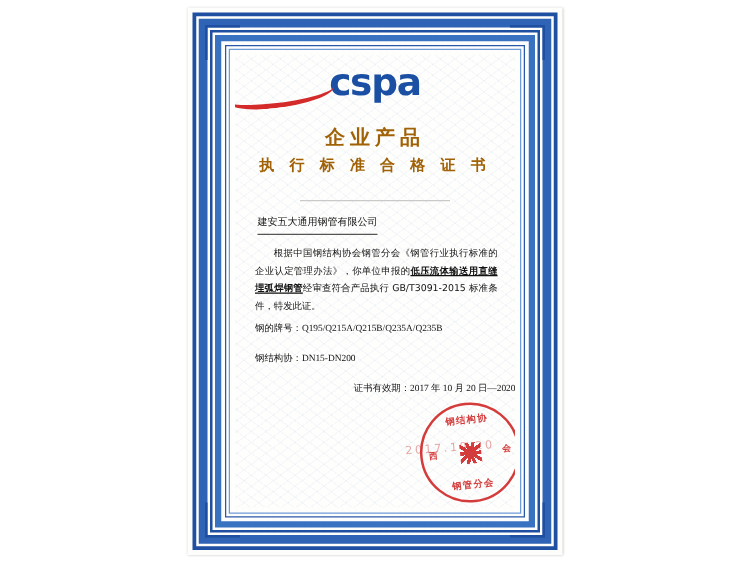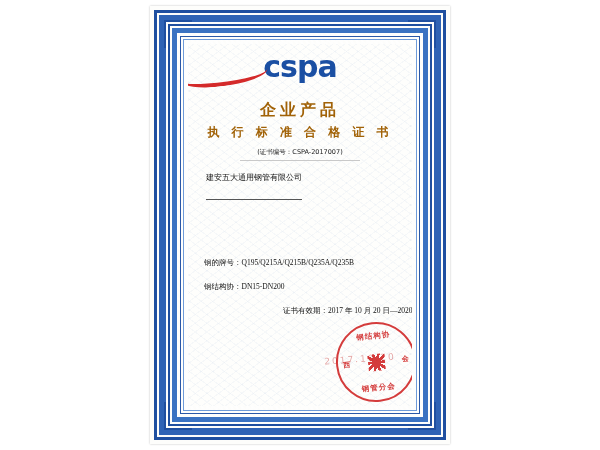--- a/index.html
+++ b/index.html
@@ -172,21 +172,21 @@
 
   
   .company {
     position: absolute;
     left: 18px;
     top: 128px;
     font-size: 8px;
     color: #111;
     font-family: "DejaVu Sans", sans-serif;
     border-bottom: 1px solid #555;
-    padding-bottom: 16px;
+    padding-bottom: 4px;
   }
 
   
   .body-text {
     position: absolute;
     left: 16px;
     right: 14px;
     top: 152px;
     font-size: 7.5px;
     line-height: 14px;
@@ -302,25 +302,25 @@
 
     <div class="content">
 
       <div class="logo-wrap">
         <span class="logo-text">cspa</span>
         <span class="logo-swoosh"></span>
       </div>
 
       <div class="title-main">企业产品</div>
       <div class="title-sub">执 行 标 准 合 格 证 书</div>
-      <div class="cert-no">(证书编号：CSPA-2017007)</div>
       <div class="title-rule"></div>
 
       <div class="company">建安五大通用钢管有限公司</div>
 
+      <div class="body-text"><span>根据中国钢结构协会钢管分会《钢管行业执行标准的企业认定管理办法》，你单位申报的</span><span class="em">低压流体输送用直缝埋弧焊钢管</span><span>经审查符合产品执行 GB/T3091-2015 标准条件，特发此证。</span></div>
 
       <div class="field field-grade">
         <span>钢的牌号：</span><span>Q195/Q215A/Q215B/Q235A/Q235B</span>
       </div>
 
       <div class="field field-spec">
         <span>钢结构协：</span><span>DN15-DN200</span>
       </div>
 
       <div class="field field-valid">

